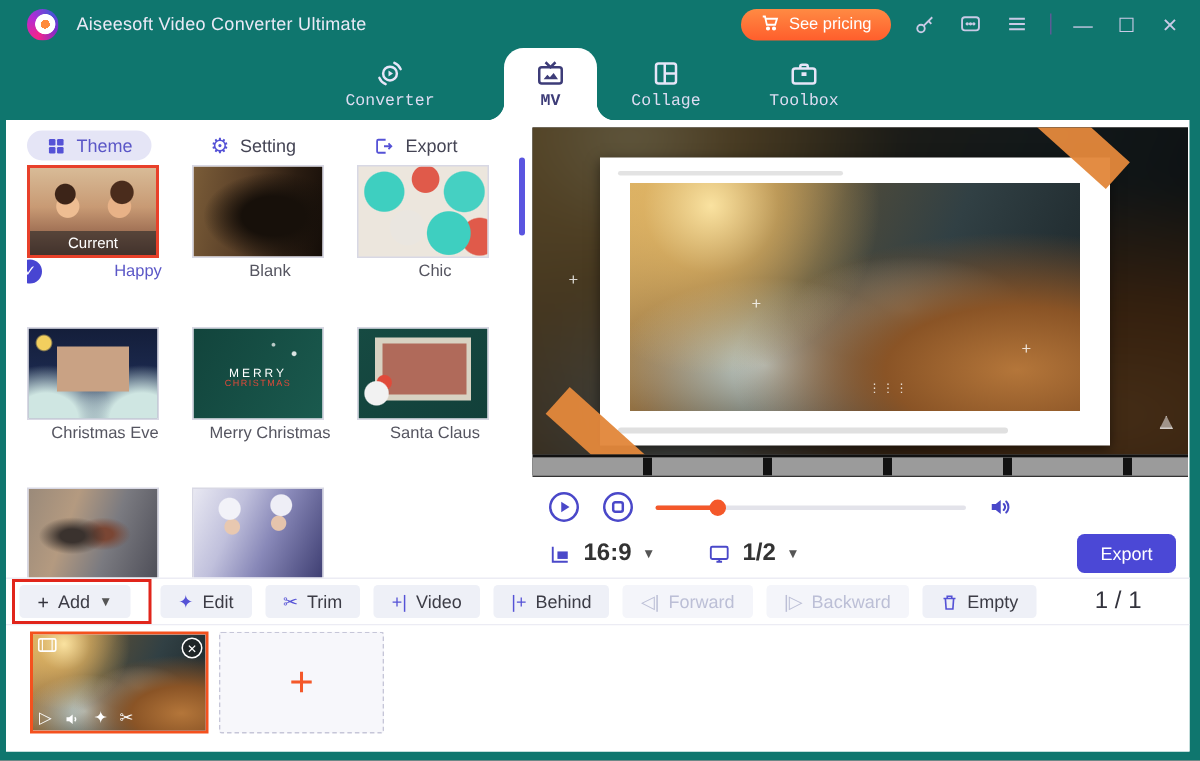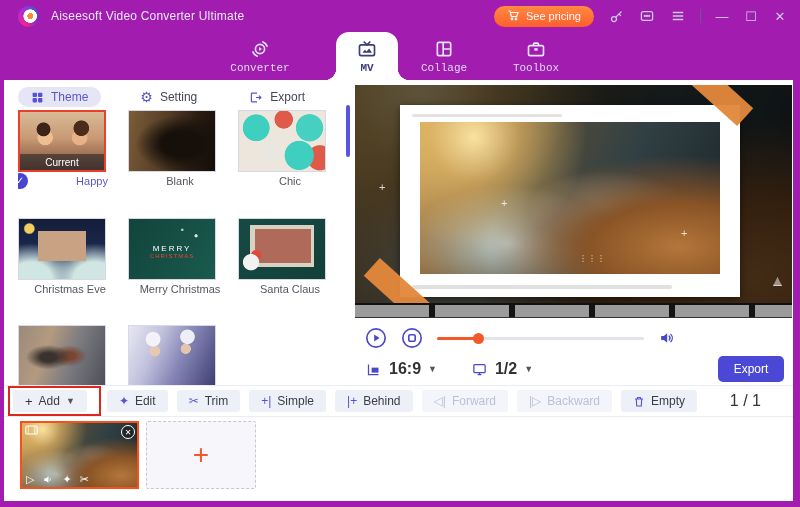--- a/index.html
+++ b/index.html
@@ -1,18 +1,18 @@
 <!DOCTYPE html>
 <html><head>
 <meta charset="utf-8">
 <style>
   * { margin:0; padding:0; box-sizing:border-box; }
   body { font-family:"Liberation Sans", sans-serif; background:#222; }
   .app {
-    position:relative; width:800px; height:507px; background:#a21caf; overflow:hidden;
+    position:relative; width:800px; height:507px; background:#0f766e; overflow:hidden;
   }
   
   .titlebar { position:absolute; left:0; top:0; width:800px; height:32px; display:flex; align-items:center; padding:0 12px; }
   .logo { width:21px; height:21px; border-radius:50%; margin-left:6px;
     background: radial-gradient(circle at 58% 48%, #ff8a3c 0 3px, #ffffff 3px 6.5px, transparent 7px),
                 conic-gradient(from 200deg, #f3258b, #b02bd6 30%, #4a55d8 55%, #7a2bd0 75%, #f3258b);
   }
   .app-title { color:#e9e9f6; font-size:12px; margin-left:12px; letter-spacing:.2px; }
   .tb-right { margin-left:auto; display:flex; align-items:center; gap:13px; }
   .pricing-btn { display:flex; align-items:center; gap:6px; height:21px; padding:0 13px; border-radius:11px;
@@ -390,21 +390,21 @@
       <div class="tbtn">
         <span class="ticon">✦</span>
         <span>Edit</span>
       </div>
       <div class="tbtn">
         <span class="ticon">✂</span>
         <span>Trim</span>
       </div>
       <div class="tbtn">
         <span class="ticon">+|</span>
-        <span>Simple</span>
+        <span>Video</span>
       </div>
       <div class="tbtn">
         <span class="ticon">|+</span>
         <span>Behind</span>
       </div>
       <div class="tbtn disabled">
         <span class="ticon">◁|</span>
         <span>Forward</span>
       </div>
       <div class="tbtn disabled">

